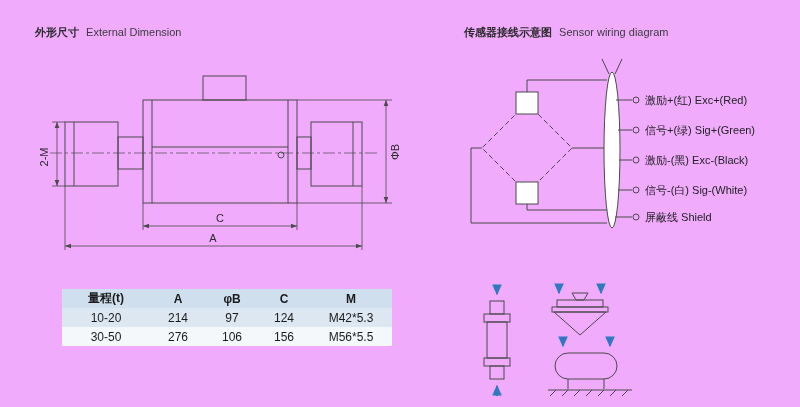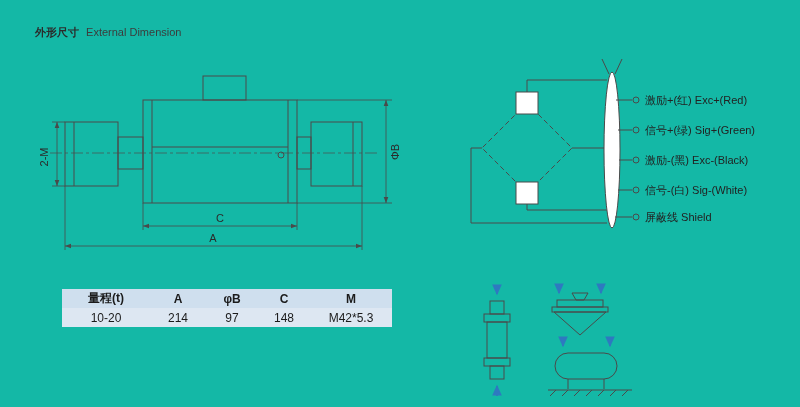--- a/index.html
+++ b/index.html
@@ -1,17 +1,17 @@
 <!DOCTYPE html>
 <html><head>
 <meta charset="utf-8">
 <style>
   html,body { margin:0; padding:0; background:#fff; }
   .page {
-    position:relative; width:800px; height:407px; background:#14b8a6;
+    position:relative; width:800px; height:407px; background:#f0abfc;
     font-family:"Liberation Sans", sans-serif; overflow:hidden;
   }
   .sec-title { position:absolute; font-size:11px; color:#333; white-space:nowrap; }
   .sec-title .zh { font-weight:bold; color:#2b2b2b; }
   .sec-title .en { margin-left:4px; color:#3c3c3c; }
   #title-dim   { left:35px;  top:25px; }
   #title-wire  { left:464px; top:25px; }
   #title-force { left:464px; top:259px; }
   svg.diag { position:absolute; }
   #svg-dim   { left:30px;  top:60px;  width:400px; height:200px; }
@@ -30,20 +30,24 @@
 </style>
 </head>
 <body>
 
 <div class="page">
 
   <div class="sec-title" id="title-dim">
     <span class="zh">外形尺寸</span>
     <span class="en">External Dimension</span>
   </div>
+  <div class="sec-title" id="title-wire">
+    <span class="zh">传感器接线示意图</span>
+    <span class="en">Sensor wiring diagram</span>
+  </div>
 
   <svg id="svg-dim" class="diag" viewBox="0 0 400 200">
     <defs>
       <marker id="arrD" viewBox="0 0 10 10" refX="9" refY="5" markerWidth="9" markerHeight="9" orient="auto-start-reverse">
         <path d="M0,1.5 L9,5 L0,8.5 z" fill="#4a4a4a"></path>
       </marker>
     </defs>
     <g stroke="#4a4a4a" fill="none" stroke-width="1">
       <line x1="20" y1="93" x2="350" y2="93" stroke-width="0.7" stroke-dasharray="12 3 3 3"></line>
       <rect x="35" y="62" width="53" height="64"></rect>
@@ -171,19 +175,26 @@
         <th>φB</th>
         <th>C</th>
         <th>M</th>
       </tr>
     </thead>
     <tbody>
       <tr>
         <td>10-20</td>
         <td>214</td>
         <td>97</td>
-        <td>148</td>
+        <td>124</td>
         <td>M42*5.3</td>
+      </tr>
+      <tr>
+        <td>30-50</td>
+        <td>276</td>
+        <td>106</td>
+        <td>156</td>
+        <td>M56*5.5</td>
       </tr>
     </tbody>
   </table>
 
 </div>
 
 </body></html>

